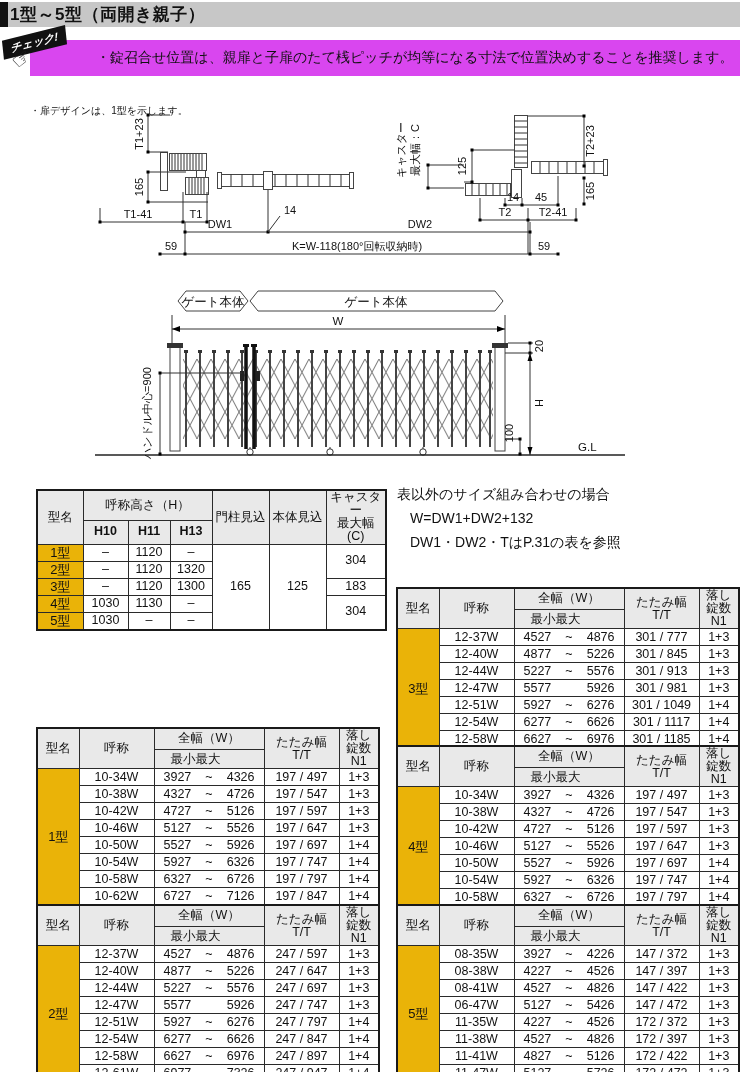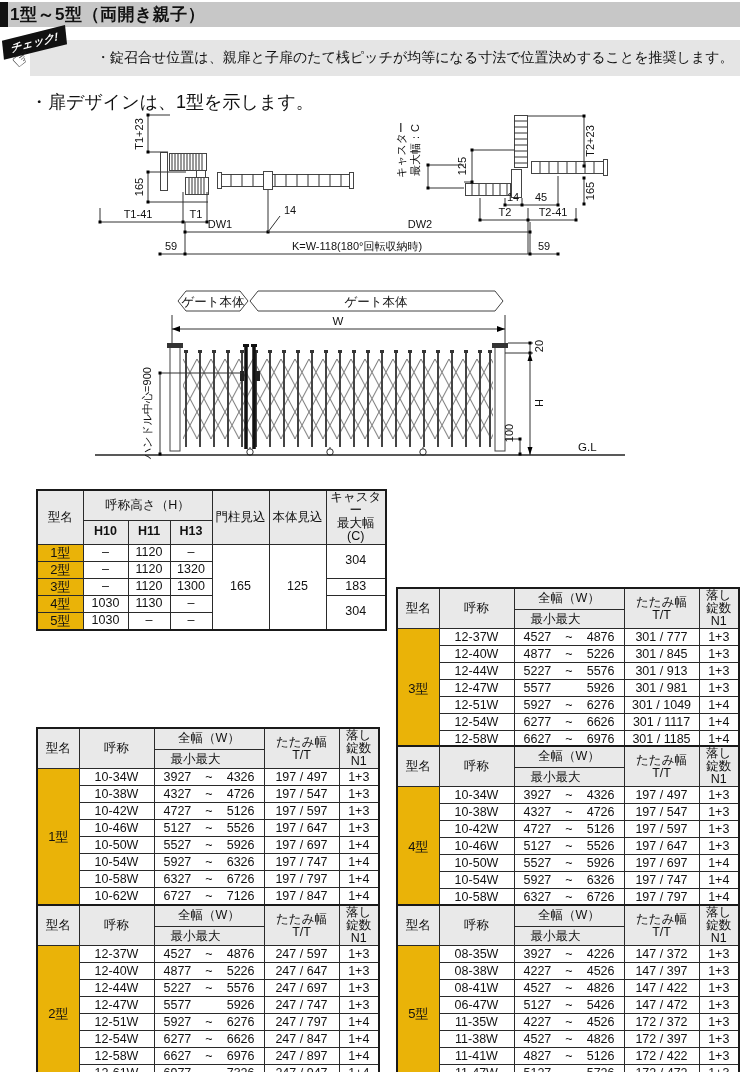--- a/index.html
+++ b/index.html
@@ -4,26 +4,26 @@
 <style>
   html,body{margin:0;padding:0;background:#fff;}
   .page{position:relative;width:740px;height:1072px;background:#fff;overflow:hidden;
         font-family:"Liberation Sans","DejaVu Sans",sans-serif;color:#111;}
   .abs{position:absolute;}
   
   .titlebar{left:0;top:2px;width:740px;height:25px;background:#c7c7c7;}
   .titletab{left:0;top:2px;width:8px;height:25px;background:#111;}
   .title{left:10px;top:2px;height:25px;line-height:25px;font-size:17px;font-weight:bold;letter-spacing:.5px;}
   
-  .checknote{left:30px;top:40px;width:710px;height:36px;background:#e5e5e5;
+  .checknote{left:30px;top:40px;width:710px;height:36px;background:#d946ef;
              display:flex;align-items:center;padding-left:66px;box-sizing:border-box;font-size:14px;}
   .ribbon{left:2px;top:33px;background:#111;color:#fff;font-size:11px;font-weight:bold;font-style:italic;
           padding:2px 8px;transform:rotate(-14deg) skewX(-8deg);z-index:2;}
   .hand{left:12px;top:46px;font-size:22px;color:#222;transform:rotate(-38deg);z-index:2;}
-  .designnote{left:30px;top:90px;font-size:18px;}
+  .designnote{left:30px;top:104px;font-size:10px;}
   
   svg text{font-family:"Liberation Sans","DejaVu Sans",sans-serif;fill:#111;}
   .dim{stroke:#333;stroke-width:1;fill:none;}
   .part{stroke:#444;stroke-width:1;fill:#fff;}
   
   table{border-collapse:collapse;table-layout:fixed;background:#fff;}
   .dtable{border:2px solid #1a1a1a;}
   .dtable th,.dtable td{border:1px solid #2a2a2a;text-align:center;vertical-align:middle;
        font-size:12.5px;font-weight:normal;padding:0 2px;overflow:hidden;line-height:1.05;}
   .dtable thead th{background:#e9e9e9;}
@@ -292,20 +292,25 @@
       </tr>
       <tr>
         <th class="model">5型</th>
         <td>1030</td>
         <td>–</td>
         <td>–</td>
       </tr>
     </tbody>
   </table>
 
+  <div class="abs notelines" style="left:397px;top:482px">
+    <div>表以外のサイズ組み合わせの場合</div>
+    <div class="ind">W=DW1+DW2+132</div>
+    <div class="ind">DW1・DW2・TはP.31の表を参照</div>
+  </div>
 
   <div class="abs" style="left:396px;top:587px">
       <table class="dtable sizetbl" style="width:342px">
         <colgroup>
           <col style="width:42px">
           <col style="width:75px">
           <col style="width:110px">
           <col style="width:75px">
           <col style="width:40px">
         </colgroup>

